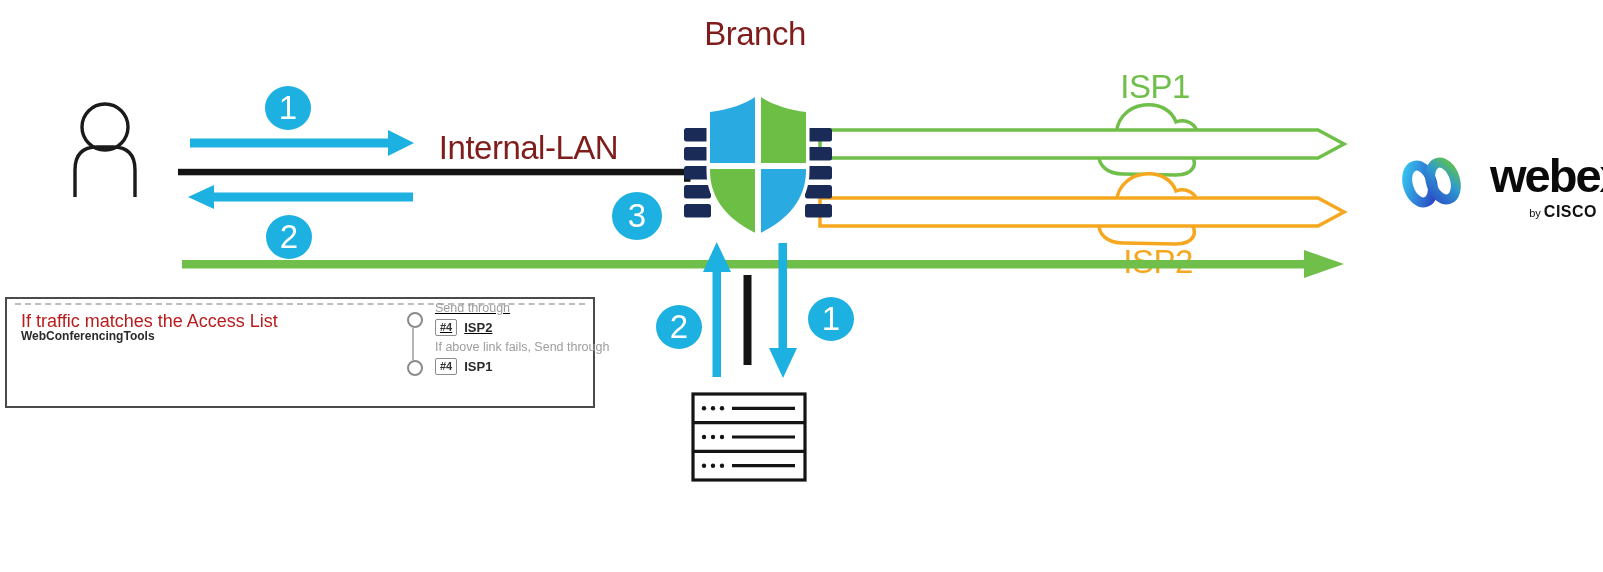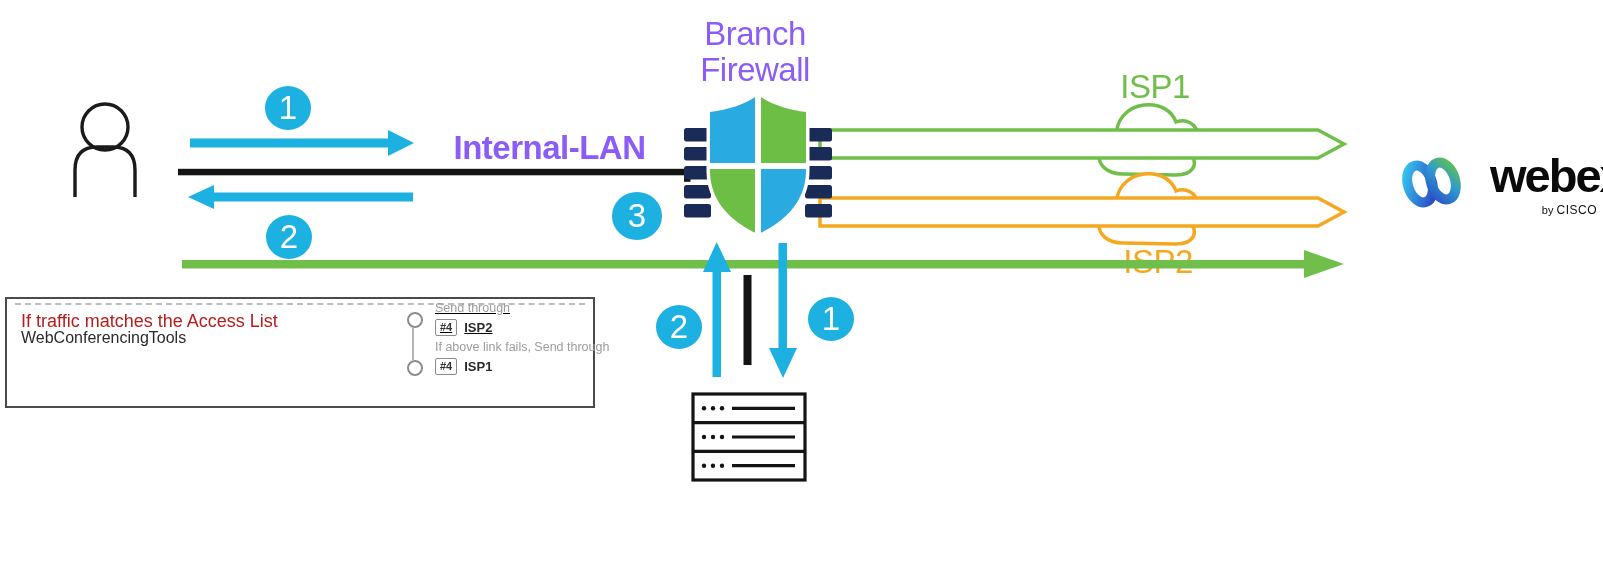--- a/index.html
+++ b/index.html
@@ -1,39 +1,39 @@
 <!DOCTYPE html>
 <html><head>
 <meta charset="utf-8">
 <style>
   html,body{margin:0;padding:0;background:#fff;}
   .canvas{position:relative;width:1603px;height:572px;background:#fff;overflow:hidden;
           font-family:"Liberation Sans",sans-serif;}
   .layer{position:absolute;left:0;top:0;z-index:1;pointer-events:none;}
-  .lbl{position:absolute;color:#8b5cf6;font-size:33px;letter-spacing:-0.5px;z-index:2;
+  .lbl{position:absolute;color:#7f1d1d;font-size:33px;letter-spacing:-0.5px;z-index:2;
        text-align:center;white-space:nowrap;}
   .lbl.under{z-index:0;}
   .lbl.green{color:#6fbf4a;}
   .lbl.orange{color:#f5a81f;}
   .two-line{line-height:36px;}
   .badge{position:absolute;background:#1cb1e1;color:#fff;border-radius:50%;
          display:flex;align-items:center;justify-content:center;
          font-size:33px;z-index:3;}
   .badge.sm{width:46px;height:44px;}
   .badge.md{width:50px;height:48px;}
   .wordmark{position:absolute;left:1490px;top:152px;width:133px;z-index:2;color:#0a0a0a;
             font-size:47px;font-weight:700;letter-spacing:-2px;line-height:48px;text-align:left;}
   .byline{position:absolute;left:1468px;top:203px;width:129px;z-index:2;text-align:right;
           color:#111;font-size:11px;}
-  .byline .brand{font-weight:400;font-size:12px;letter-spacing:0.5px;}
+  .byline .brand{font-weight:700;font-size:16px;letter-spacing:0.5px;}
   .policy-box{position:absolute;left:5px;top:297px;width:590px;height:111px;z-index:2;
               border:2.5px solid #4b4b4b;background:#fff;box-sizing:border-box;}
   .policy-dashed{position:absolute;left:8px;right:8px;top:4px;border-top:2px dashed #bdbdbd;}
   .cond-label{position:absolute;left:14px;top:12px;color:#b91c1c;font-size:18px;}
-  .acl-name{position:absolute;left:14px;top:30px;color:#2b2b2b;font-size:16px;font-weight:400;}
+  .acl-name{position:absolute;left:14px;top:30px;color:#2b2b2b;font-size:12px;font-weight:700;}
   .t-circle{position:absolute;width:12px;height:12px;border:2px solid #8c8c8c;border-radius:50%;
             background:#fff;}
   .t-line{position:absolute;left:405px;top:29px;width:2px;height:32px;background:#b4b4b4;}
   .action{position:absolute;left:428px;width:170px;text-align:left;}
   .action .a-label{color:#9d9d9d;font-size:12.5px;white-space:nowrap;}
   .action .a-row{margin-top:4px;display:flex;align-items:center;}
   .chip{border:1.5px solid #8c8c8c;border-radius:2px;padding:0 4px;font-size:11px;
         font-weight:700;color:#333;line-height:15px;}
   .target{margin-left:7px;color:#2b2b2b;font-size:13px;font-weight:600;}
 </style>
@@ -144,25 +144,24 @@
       <circle cx="105" cy="127" r="23"></circle>
       <path d="M75 197 V170 Q75 147 97 147 H113 Q135 147 135 170 V197"></path>
     </g>
 
     <g fill="none">
       <ellipse cx="1420" cy="184" rx="12" ry="19" stroke="url(#wbxL)" stroke-width="10" transform="rotate(-18 1420 184)"></ellipse>
       <ellipse cx="1443" cy="181" rx="12" ry="19" stroke="url(#wbxR)" stroke-width="10" transform="rotate(-18 1443 181)"></ellipse>
     </g>
   </svg>
 
-  <div class="lbl" style="left:447px;top:129px;width:205px;font-weight:bold;">Internal-LAN</div>
+  <div class="lbl" style="left:426px;top:129px;width:205px;">Internal-LAN</div>
 
   <div class="lbl two-line" style="left:675px;top:16px;width:160px;">
     <div>Branch</div>
-    <div>Firewall</div>
   </div>
 
   <div class="lbl green" style="left:1105px;top:68px;width:100px;">ISP1</div>
 
 
 
   <div class="wordmark">webex</div>
   <div class="byline">
     <span>by</span>
     <span class="brand">CISCO</span>

